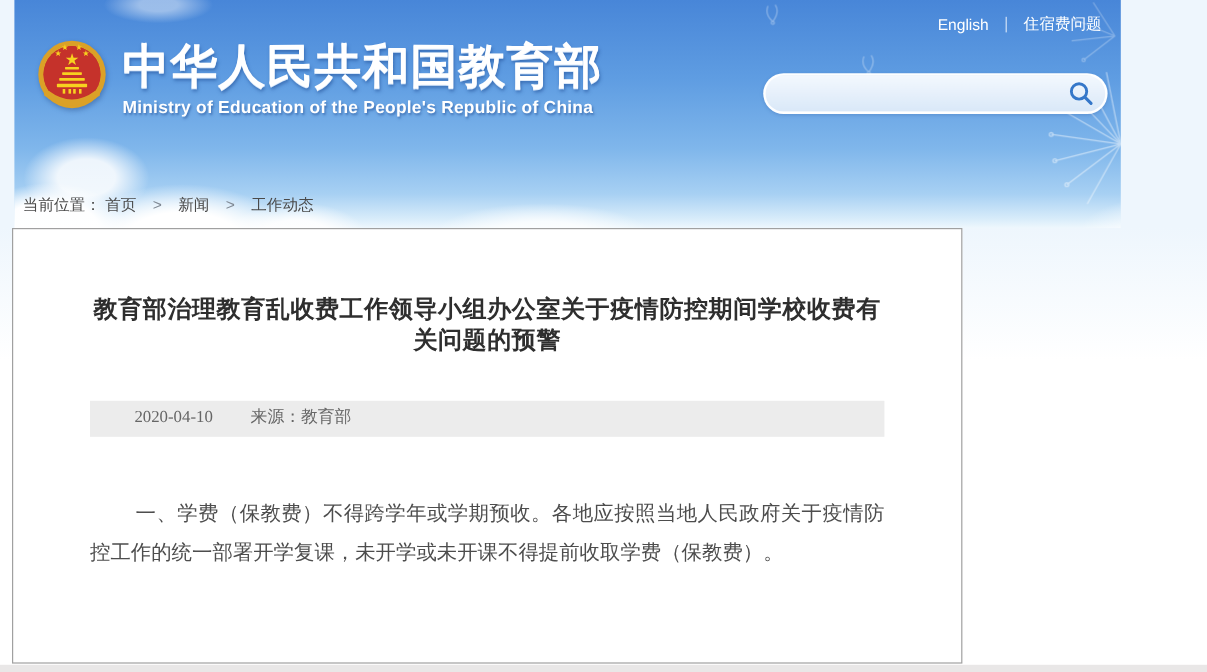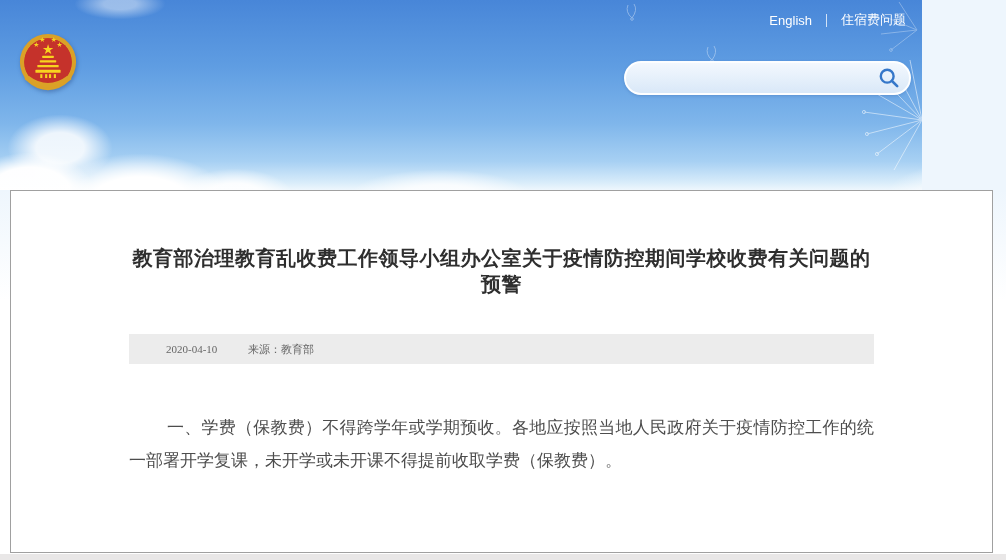--- a/index.html
+++ b/index.html
@@ -8,21 +8,21 @@
     font-family: "Liberation Sans", sans-serif;
     background: #ffffff;
   }
   .page {
     position: relative; width: 1006px; height: 560px; overflow: hidden;
     background: linear-gradient(180deg, #eef6fd 190px, #ffffff 300px);
   }
 
   
   .sky {
-    position: absolute; left: 0; top: 0; width: 922px; height: 190px;
+    position: absolute; left: 12px; top: 0; width: 922px; height: 190px;
     background:
       radial-gradient(ellipse 90px 55px at 30px 192px, rgba(255,255,255,.98) 45%, rgba(255,255,255,0) 72%),
       radial-gradient(ellipse 135px 78px at 140px 208px, rgba(255,255,255,1) 40%, rgba(255,255,255,0) 70%),
       radial-gradient(ellipse 75px 48px at 60px 148px, rgba(255,255,255,.85) 32%, rgba(255,255,255,0) 70%),
       radial-gradient(ellipse 85px 42px at 235px 198px, rgba(255,255,255,.9) 35%, rgba(255,255,255,0) 70%),
       radial-gradient(ellipse 130px 38px at 440px 196px, rgba(255,255,255,.8) 30%, rgba(255,255,255,0) 70%),
       radial-gradient(ellipse 160px 48px at 1000px 192px, rgba(255,255,255,.85) 30%, rgba(255,255,255,0) 70%),
       radial-gradient(ellipse 100px 32px at 995px 18px, rgba(255,255,255,.4) 25%, rgba(255,255,255,0) 70%),
       radial-gradient(ellipse 65px 22px at 120px 4px, rgba(255,255,255,.45) 25%, rgba(255,255,255,0) 70%),
       linear-gradient(180deg, #4886d8 0%, #5f9de2 35%, #7fb6eb 65%, #a7d0f3 85%, #d8ecfa 96%, #eef7fd 100%);
@@ -73,32 +73,32 @@
   
   .breadcrumb {
     position: absolute; left: 7px; top: 162px;
     font-size: 13px; color: #4a4a4a;
   }
   .breadcrumb a { color: #4a4a4a; text-decoration: none; cursor: pointer; }
   .breadcrumb .bsep { color: #7f8893; margin: 0 10px; }
 
   
   .content-box {
-    position: absolute; left: 10px; top: 190px; width: 983px; height: 363px;
+    position: absolute; left: 10px; top: 190px; width: 792px; height: 363px;
     box-sizing: border-box; background: #ffffff; border: 1px solid #a0a0a0;
-    padding: 0 118px;
+    padding: 0 64px;
   }
   .article-title {
     margin: 54px 0 0 0; font-size: 20px; line-height: 26px; font-weight: bold;
     color: #2e2e2e; text-align: center; letter-spacing: .5px;
     font-family: "Liberation Sans", sans-serif;
   }
   .meta-bar {
     margin-top: 37px; height: 30px; line-height: 30px; background: #ececec;
-    font-size: 11px; color: #666666; padding-left: 37px;
+    font-size: 14px; color: #666666; padding-left: 37px;
     font-family: "Liberation Serif", serif;
   }
   .meta-bar .source { margin-left: 28px; }
   .content-box p {
     margin: 0 0 28px 0; font-size: 17px; line-height: 33px; color: #4d4d4d;
     text-indent: 38px; text-align: justify;
     font-family: "Liberation Serif", serif;
   }
   .content-box p:first-of-type { margin-top: 47px; }
 
@@ -173,32 +173,44 @@
           <rect x="23.5" y="30" width="17" height="2.4" rx="0.6"></rect>
           <rect x="21" y="35" width="22" height="2.4" rx="0.6"></rect>
           <rect x="19" y="40" width="26" height="3" rx="0.6"></rect>
           <rect x="24" y="44.5" width="2.2" height="4"></rect>
           <rect x="29" y="44.5" width="2.2" height="4"></rect>
           <rect x="33" y="44.5" width="2.2" height="4"></rect>
           <rect x="38" y="44.5" width="2.2" height="4"></rect>
         </g>
         <path d="M12 46 Q32 61 52 46 L52 51 Q32 66 12 51 Z" fill="#dba127"></path>
       </svg>
+      <div class="brand-text">
+        <div class="site-title">中华人民共和国教育部</div>
+        <div class="site-subtitle">Ministry of Education of the People's Republic of China</div>
+      </div>
     </div>
 
     <div class="search">
       <input type="text" value="" style="">
       <span class="search-icon">
         <svg width="22" height="22" viewBox="0 0 22 22">
           <circle cx="9.2" cy="9.2" r="6.4" fill="none" stroke="#3577c9" stroke-width="2.4"></circle>
           <line x1="14" y1="14" x2="19.2" y2="19.2" stroke="#3577c9" stroke-width="2.6" stroke-linecap="round"></line>
         </svg>
       </span>
     </div>
 
+    <nav class="breadcrumb">
+      <span>当前位置：</span>
+      <a>首页</a>
+      <span class="bsep">&gt;</span>
+      <a>新闻</a>
+      <span class="bsep">&gt;</span>
+      <a>工作动态</a>
+    </nav>
   </header>
 
   <main class="content-box">
     <h1 class="article-title">教育部治理教育乱收费工作领导小组办公室关于疫情防控期间学校收费有关问题的预警</h1>
     <div class="meta-bar">
       <span class="date">2020-04-10</span>
       <span class="source">来源：教育部</span>
     </div>
     <p>一、学费（保教费）不得跨学年或学期预收。各地应按照当地人民政府关于疫情防控工作的统一部署开学复课，未开学或未开课不得提前收取学费（保教费）。</p>
   </main>

